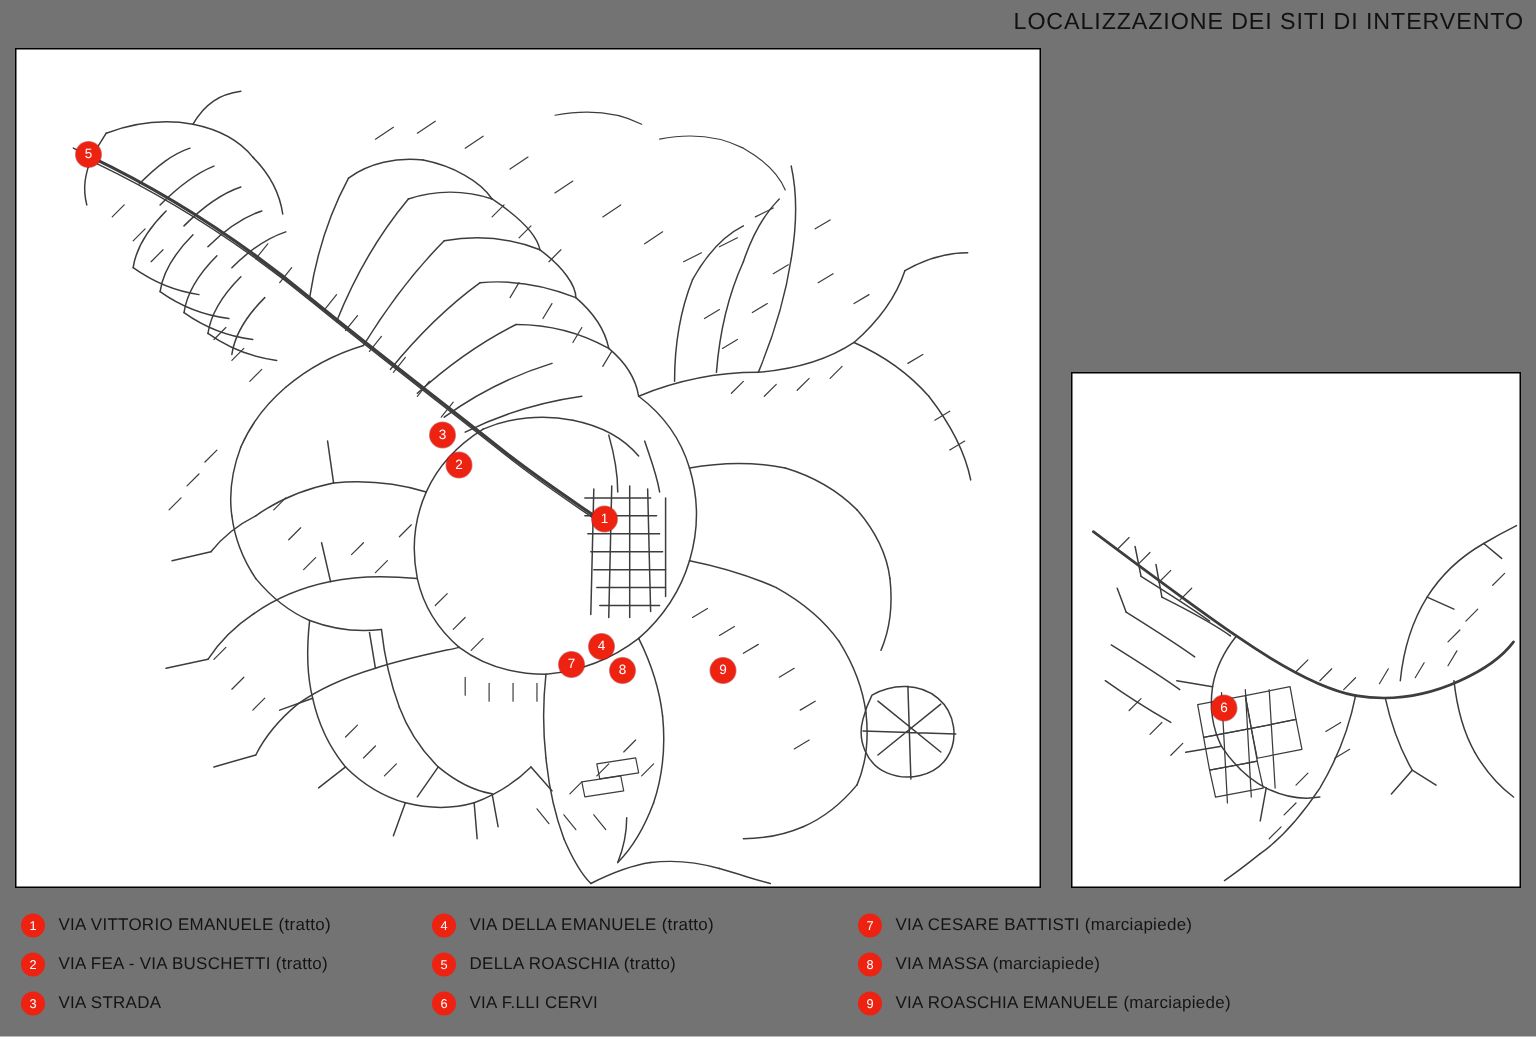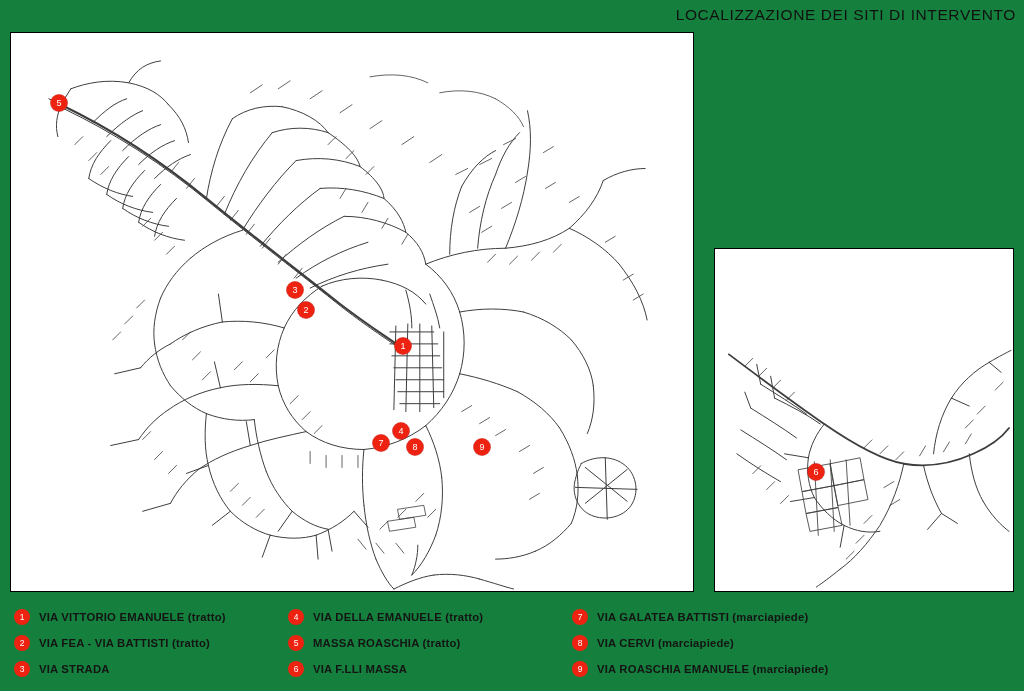--- a/index.html
+++ b/index.html
@@ -11,21 +11,21 @@
     width: 1024px;
     height: 694px;
     position: relative;
     font-family: "Liberation Sans", sans-serif;
     color: #1a1a1a;
     overflow: hidden;
   }
   .page {
     position: absolute;
     inset: 0;
-    background: #15803d;
+    background: #737373;
   }
   
   .title {
     position: absolute;
     top: 6px;
     right: 8px;
     font-size: 15.5px;
     letter-spacing: 0.6px;
     color: #111;
     font-family: "Liberation Sans", sans-serif;
@@ -104,21 +104,20 @@
     font-size: 8.5px;
     line-height: 16px;
     text-align: center;
     margin-right: 9px;
     flex: 0 0 auto;
   }
   .legend-text {
     font-size: 11.3px;
     letter-spacing: 0.2px;
     color: #141414;
-    font-weight: bold;
   }
   
   .sheet-edge {
     position: absolute;
     left: 0;
     right: 0;
     bottom: 0;
     height: 3px;
     background: #ffffff;
   }
@@ -364,51 +363,51 @@
 
   <div class="legend">
 
     <div class="legend-col c1">
       <div class="legend-item">
         <span class="legend-badge">1</span>
         <span class="legend-text">VIA VITTORIO EMANUELE (tratto)</span>
       </div>
       <div class="legend-item">
         <span class="legend-badge">2</span>
-        <span class="legend-text">VIA FEA - VIA BATTISTI (tratto)</span>
+        <span class="legend-text">VIA FEA - VIA BUSCHETTI (tratto)</span>
       </div>
       <div class="legend-item">
         <span class="legend-badge">3</span>
         <span class="legend-text">VIA STRADA</span>
       </div>
     </div>
 
     <div class="legend-col c2">
       <div class="legend-item">
         <span class="legend-badge">4</span>
         <span class="legend-text">VIA DELLA EMANUELE (tratto)</span>
       </div>
       <div class="legend-item">
         <span class="legend-badge">5</span>
-        <span class="legend-text">MASSA ROASCHIA (tratto)</span>
+        <span class="legend-text">DELLA ROASCHIA (tratto)</span>
       </div>
       <div class="legend-item">
         <span class="legend-badge">6</span>
-        <span class="legend-text">VIA F.LLI MASSA</span>
+        <span class="legend-text">VIA F.LLI CERVI</span>
       </div>
     </div>
 
     <div class="legend-col c3">
       <div class="legend-item">
         <span class="legend-badge">7</span>
-        <span class="legend-text">VIA GALATEA BATTISTI (marciapiede)</span>
+        <span class="legend-text">VIA CESARE BATTISTI (marciapiede)</span>
       </div>
       <div class="legend-item">
         <span class="legend-badge">8</span>
-        <span class="legend-text">VIA CERVI (marciapiede)</span>
+        <span class="legend-text">VIA MASSA (marciapiede)</span>
       </div>
       <div class="legend-item">
         <span class="legend-badge">9</span>
         <span class="legend-text">VIA ROASCHIA EMANUELE (marciapiede)</span>
       </div>
     </div>
 
   </div>
 
   <div class="sheet-edge"></div>

